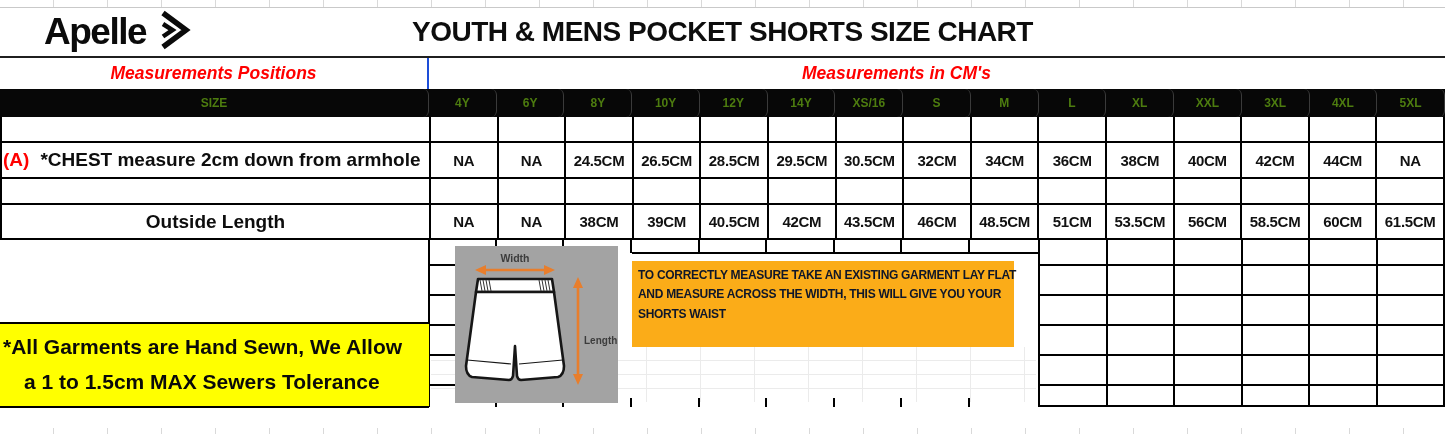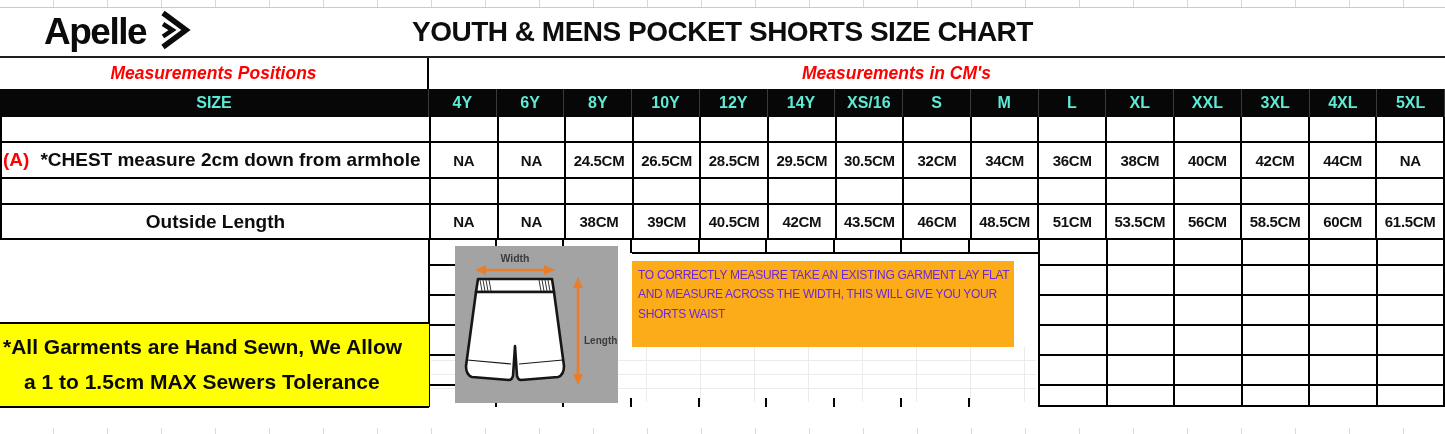--- a/index.html
+++ b/index.html
@@ -18,28 +18,28 @@
   .logo { position:absolute; left:44px; top:2px; height:44px; display:flex; align-items:center; gap:7px; }
   .logo-text { font-size:37px; font-weight:600; letter-spacing:-1.5px; color:#0b0b0b; }
   .page-title { position:absolute; left:0; right:0; top:8px; text-align:center; font-size:28px;
     font-weight:bold; color:#0d0d0d; letter-spacing:-0.5px; }
 
   
   .hdr-row { position:absolute; left:0; top:56px; width:1445px; height:33px; display:grid;
     grid-template-columns:429px 1fr; border-top:2px solid #1f1f1f; background:#fff; }
   .hdr-cell { display:flex; align-items:center; justify-content:center; font-size:17.5px;
     font-weight:bold; font-style:italic; color:#ff0000; }
-  .hdr-cell.left { border-right:2px solid #000000; }
+  .hdr-cell.left { border-right:2px solid #1d4ed8; }
   .hdr-cell.right { padding-right:81px; }
 
   
   .sizebar { position:absolute; left:0; top:89px; width:1445px; height:28px; background:#070707;
     display:grid; grid-template-columns:429px repeat(15,1fr); }
-  .sizebar .h { display:flex; align-items:center; justify-content:center; color:#5eead4;
-    font-weight:bold; font-size:16px; border-right:1px solid #3a3a3a; }
+  .sizebar .h { display:flex; align-items:center; justify-content:center; color:#4d7c0f;
+    font-weight:bold; font-size:12px; border-right:1px solid #3a3a3a;border-radius:6px; }
 
   
   .tbl { position:absolute; left:0; top:117px; width:1445px; height:123px; display:grid;
     grid-template-columns:429px repeat(15,1fr); grid-template-rows:26px 36px 26px 35px;
     border-left:2px solid #000; background:#fff; }
   .c { border-right:2px solid #000; border-bottom:2px solid #000; display:flex;
     align-items:center; justify-content:center; background:#fff; }
   .c.v { font-weight:bold; font-size:15px; color:#111; letter-spacing:-0.3px; }
   .c.lbl { font-weight:bold; font-size:19px; color:#0d0d0d; }
   .c.lbl.left { justify-content:flex-start; padding-left:1px; }
@@ -58,21 +58,21 @@
     background:
       repeating-linear-gradient(to bottom, transparent 0 13px, #ebebeb 13px 14px),
       repeating-linear-gradient(to right, transparent 0 53px, #ebebeb 53px 54px); }
 
   
   .shorts-box { position:absolute; left:455px; top:6px; width:163px; height:157px; background:#a3a3a3; }
 
   
   .note-box { position:absolute; left:632px; top:21px; width:382px; height:86px;
     background:#fbac18; padding:5px 6px; }
-  .note-line { display:block; font-size:12px; font-weight:normal; color:#6d28d9;
+  .note-line { display:block; font-size:12px; font-weight:bold; color:#0f172a;
     letter-spacing:-0.3px; line-height:1.62; white-space:nowrap; }
 
   
   .ynote { position:absolute; left:0; width:429px; height:50px; background:#ffff00;
     display:flex; align-items:center; padding-left:3px; font-size:21px; font-weight:bold;
     color:#0a0a0a; border-bottom:2px solid #000; }
   .ynote.first { top:82px; border-top:2px solid #000; }
   .ynote.second { top:118px;padding-left:24px; }
 
   

